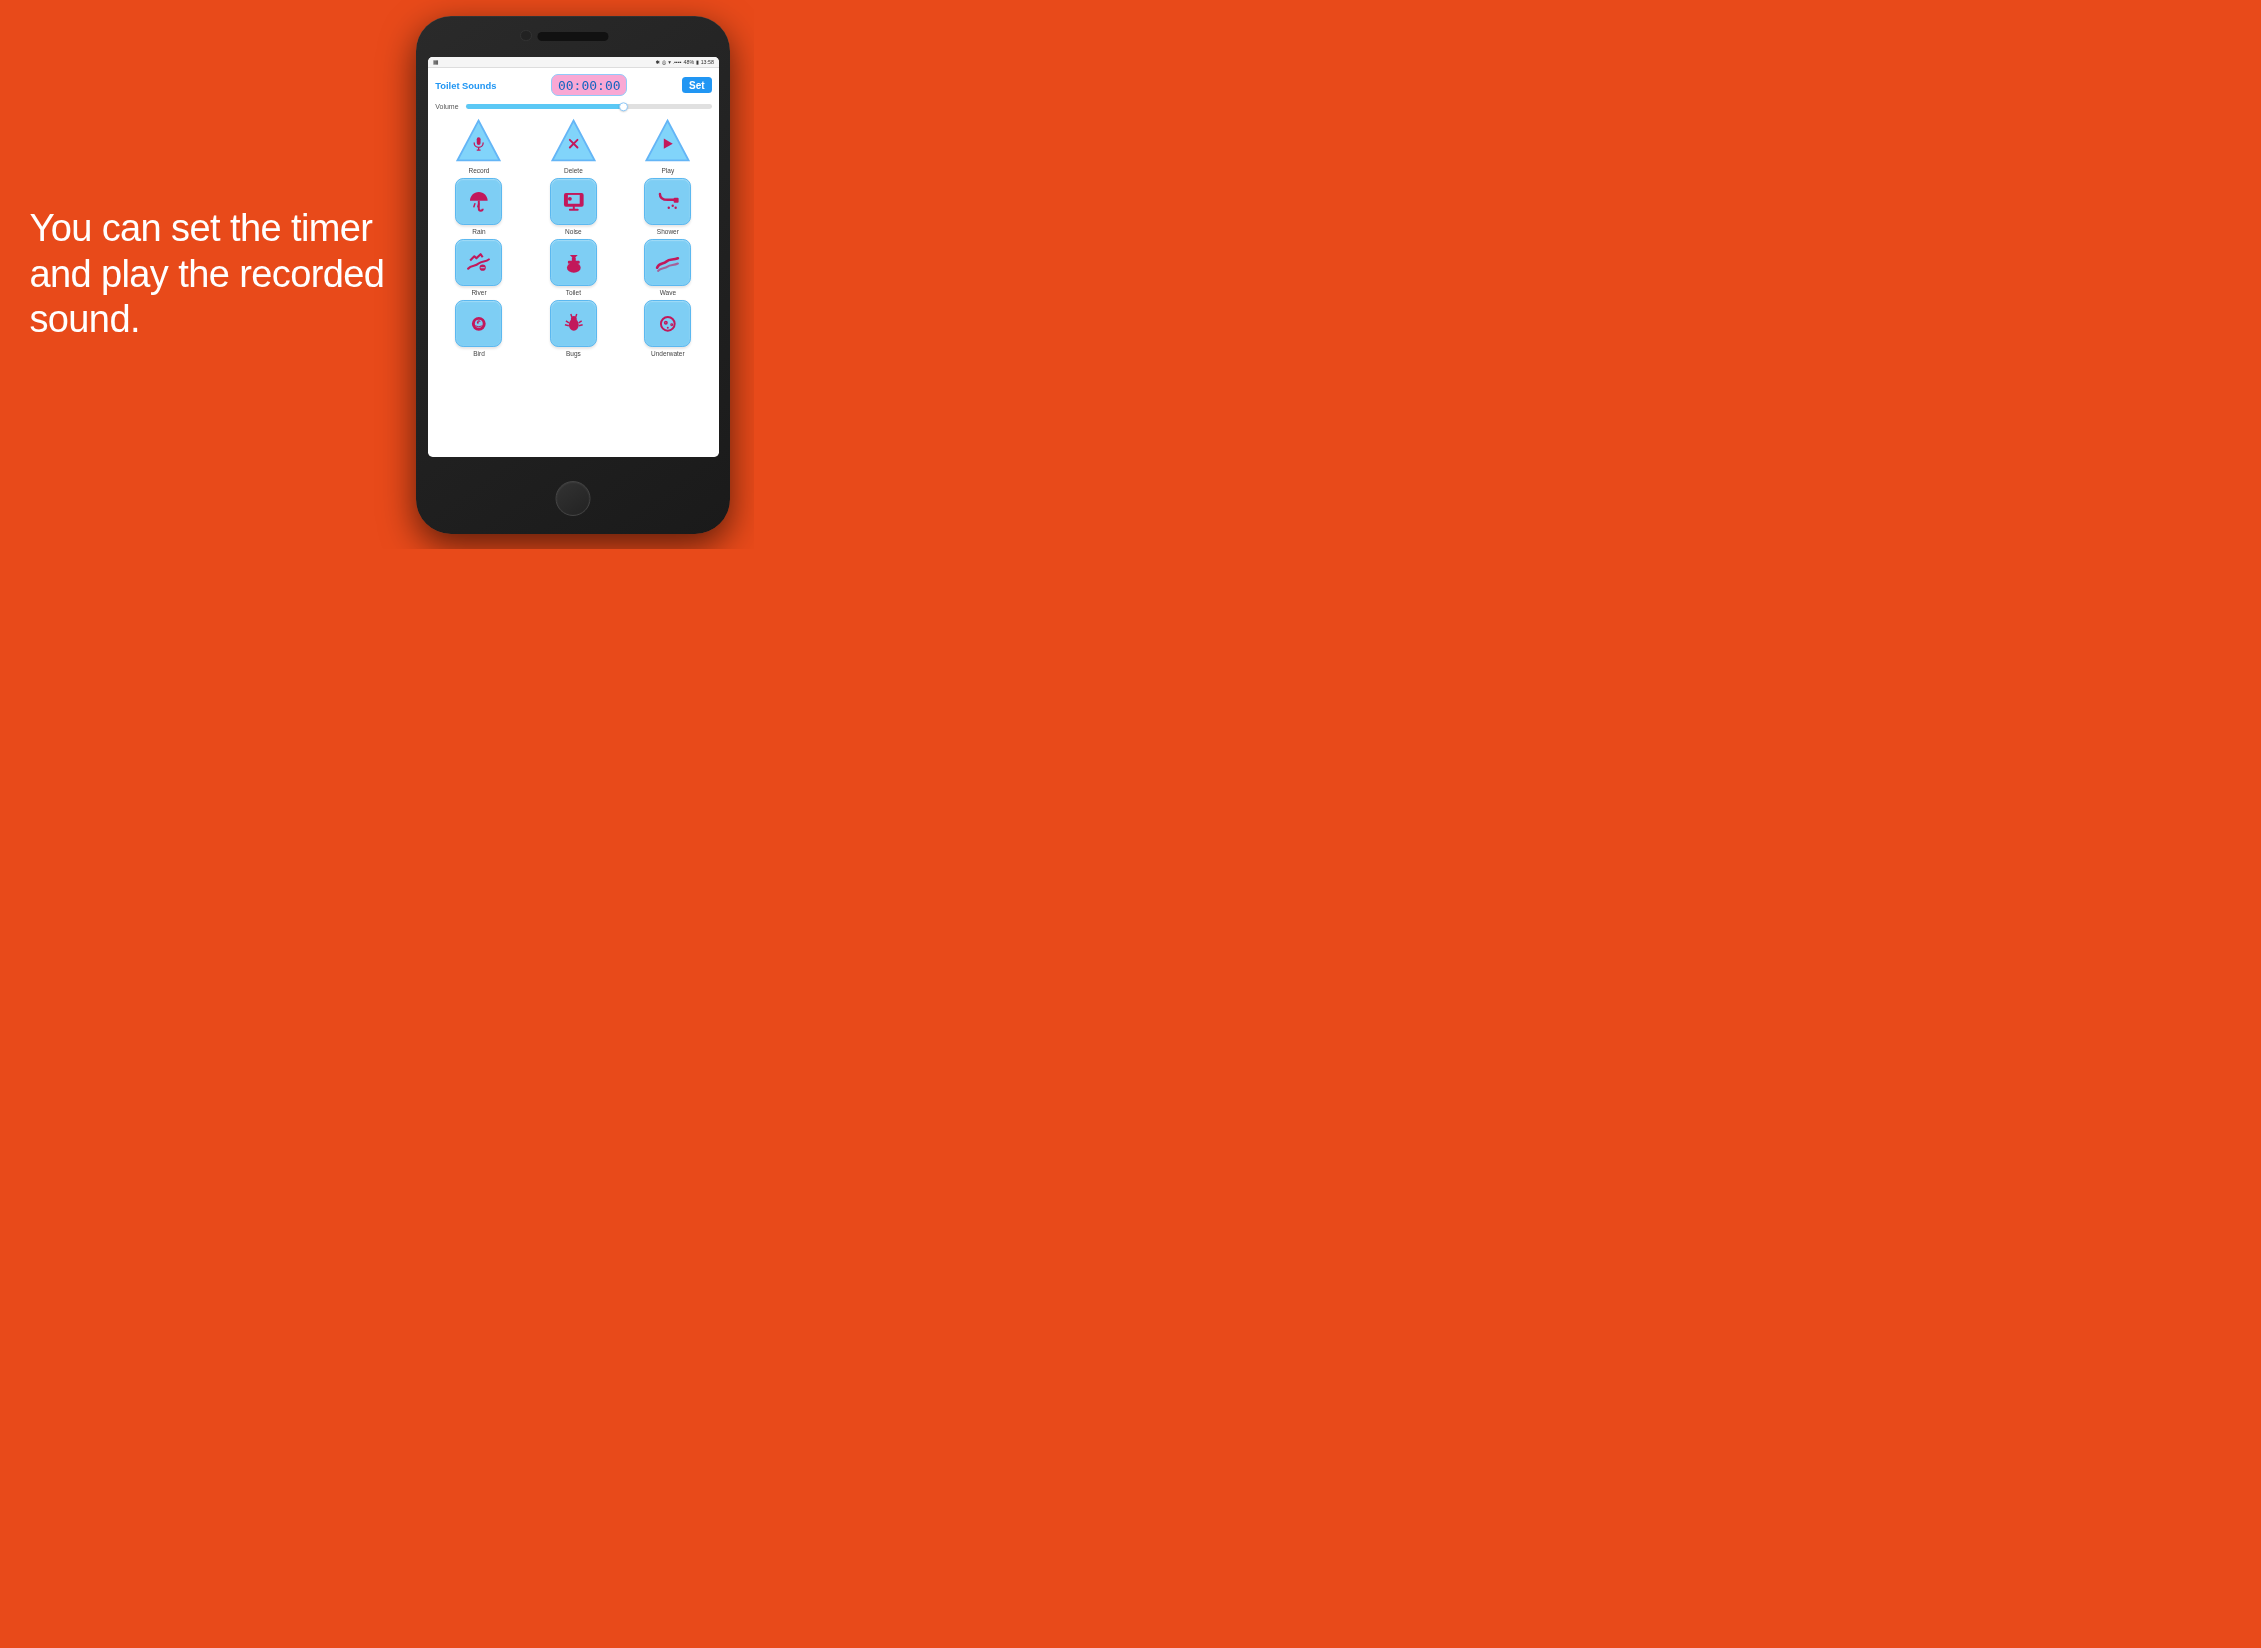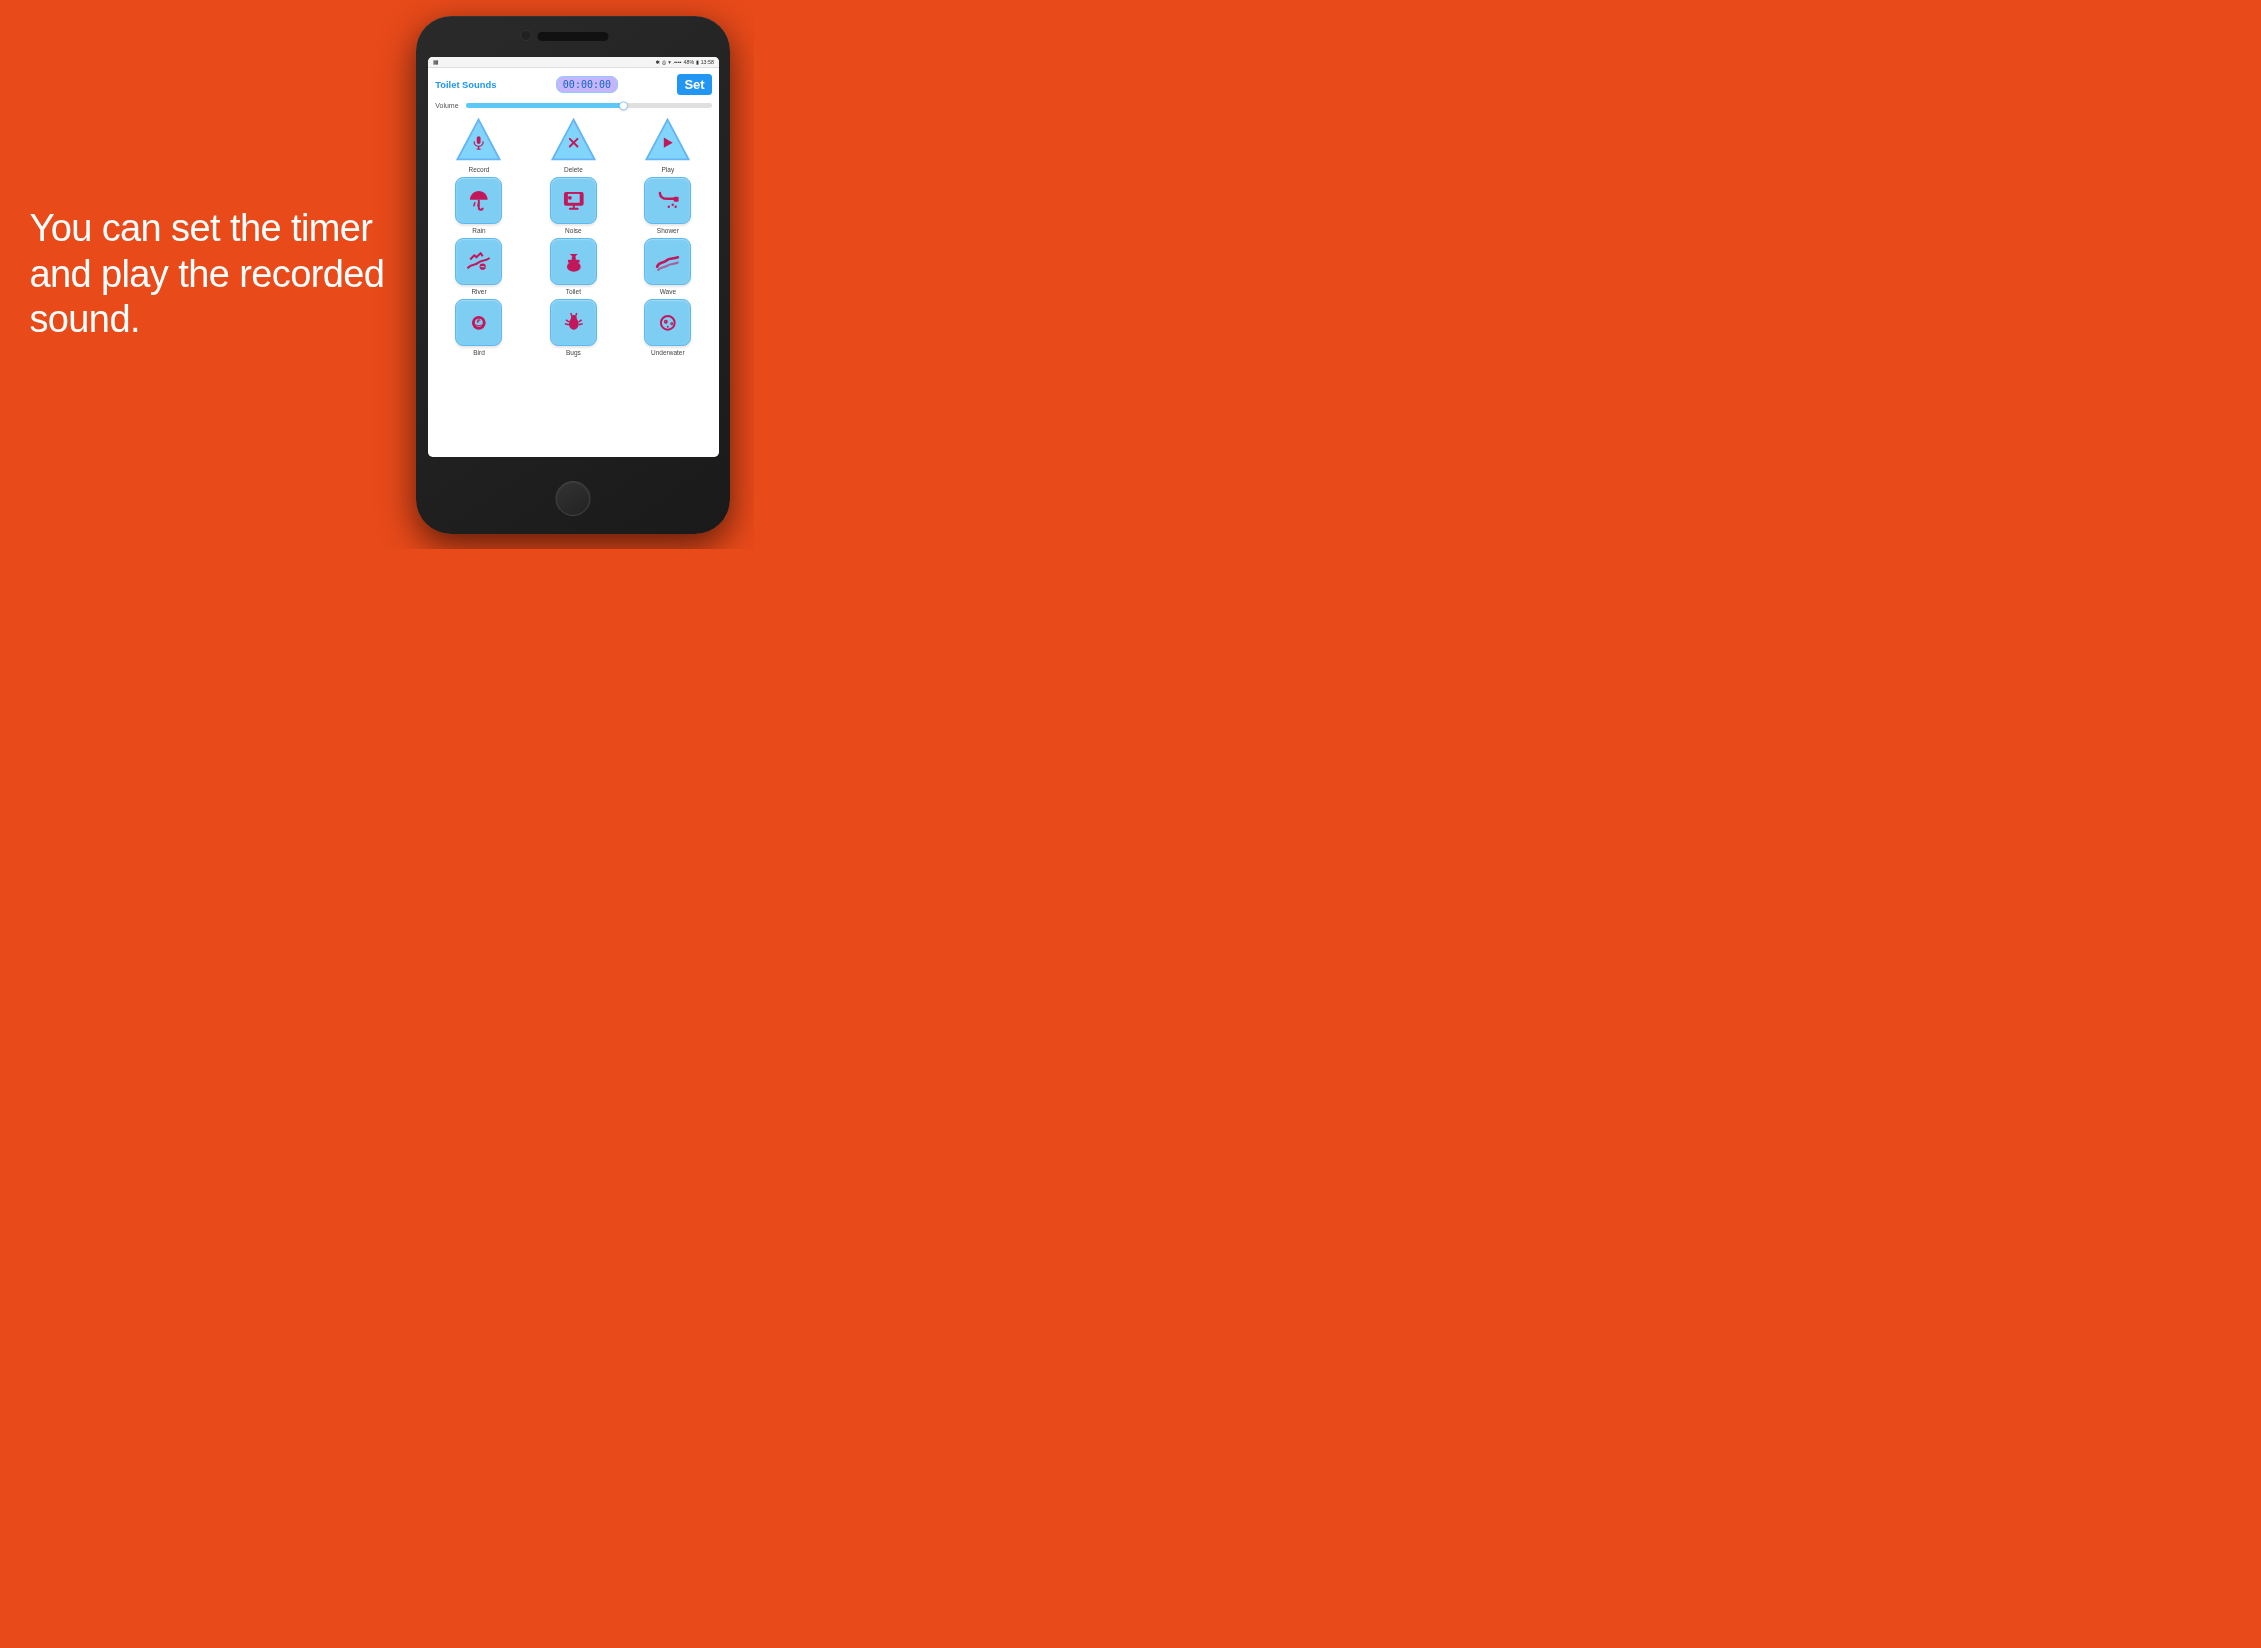--- a/index.html
+++ b/index.html
@@ -123,36 +123,36 @@
       background: white;
     }
 
     .app-title {
       color: #2196F3;
       font-size: 9.4px;
       font-weight: bold;
     }
 
     .timer-display {
-      background: #c4b5fd;
+      background: #f9a8d4;
       border: 0.6px solid #90CAF9;
       border-radius: 7px;
       padding: 2.4px 5.9px;
-      font-size: 10px;
+      font-size: 13px;
       color: #1565C0;
       font-family: monospace;
     }
 
     .set-button {
       background: #2196F3;
       color: white;
       border: none;
       border-radius: 3.5px;
       padding: 2.9px 7px;
-      font-size: 13px;
+      font-size: 10px;
       font-weight: bold;
       cursor: pointer;
     }
 
     
     .volume-section {
       display: flex;
       align-items: center;
       padding: 2.4px 7px 4.7px;
       gap: 4.7px;

